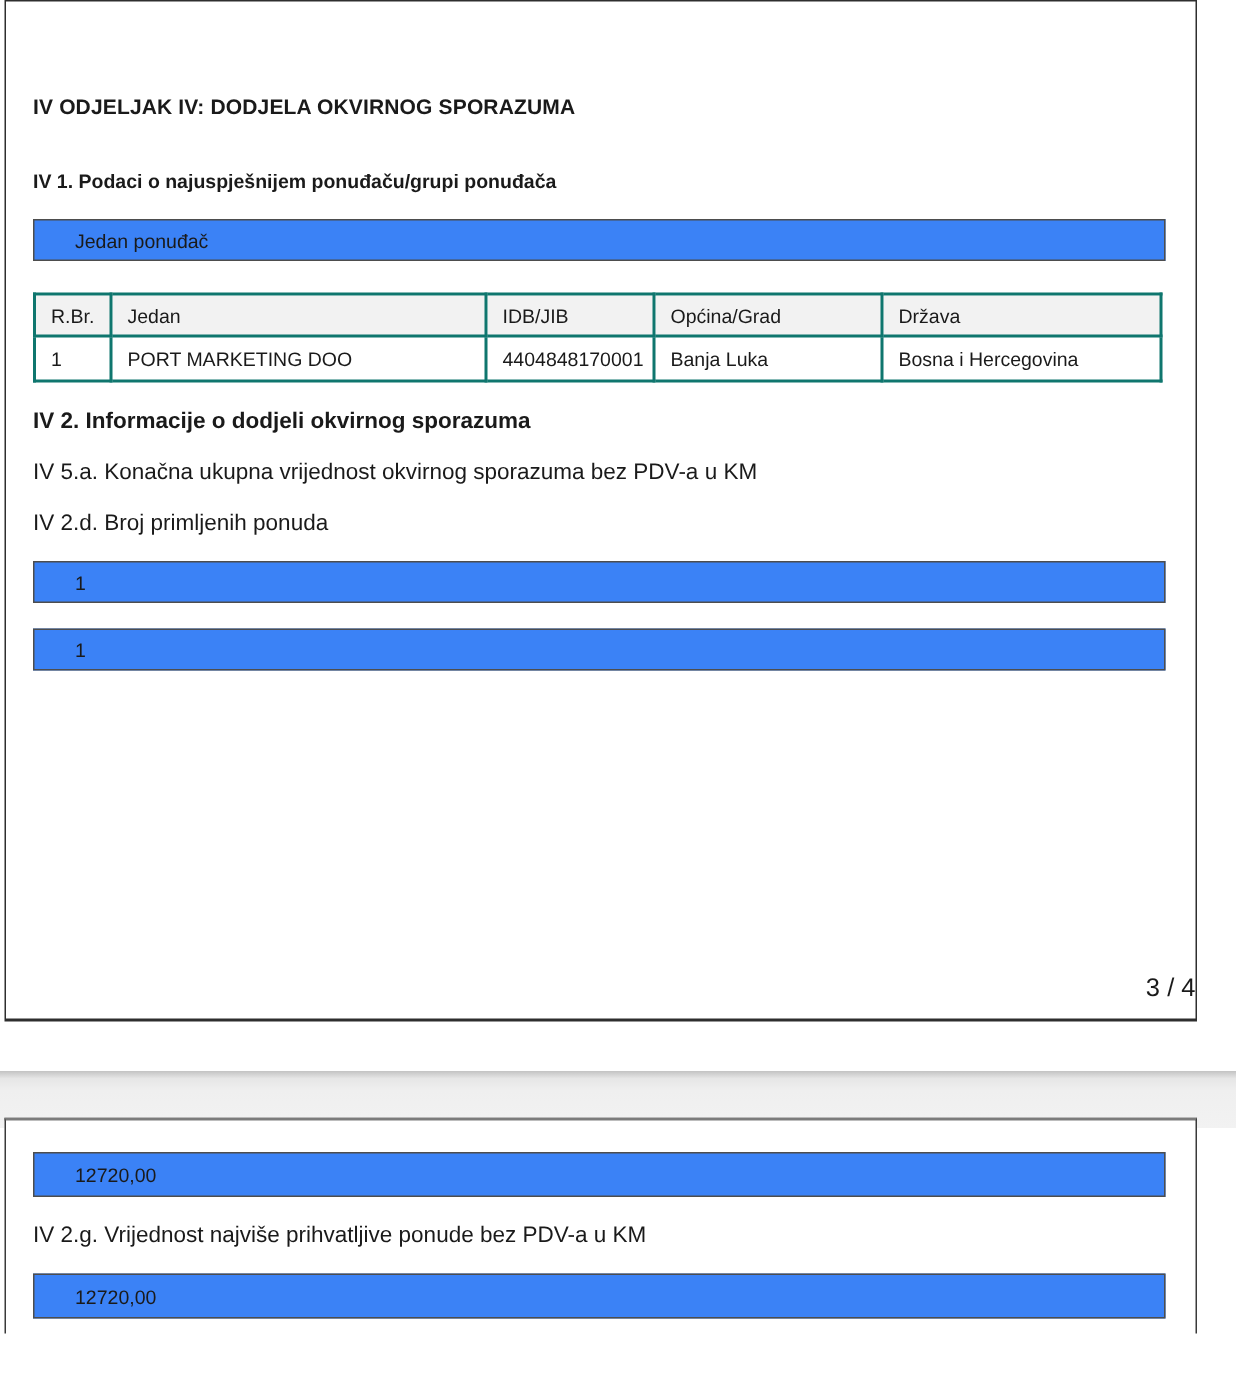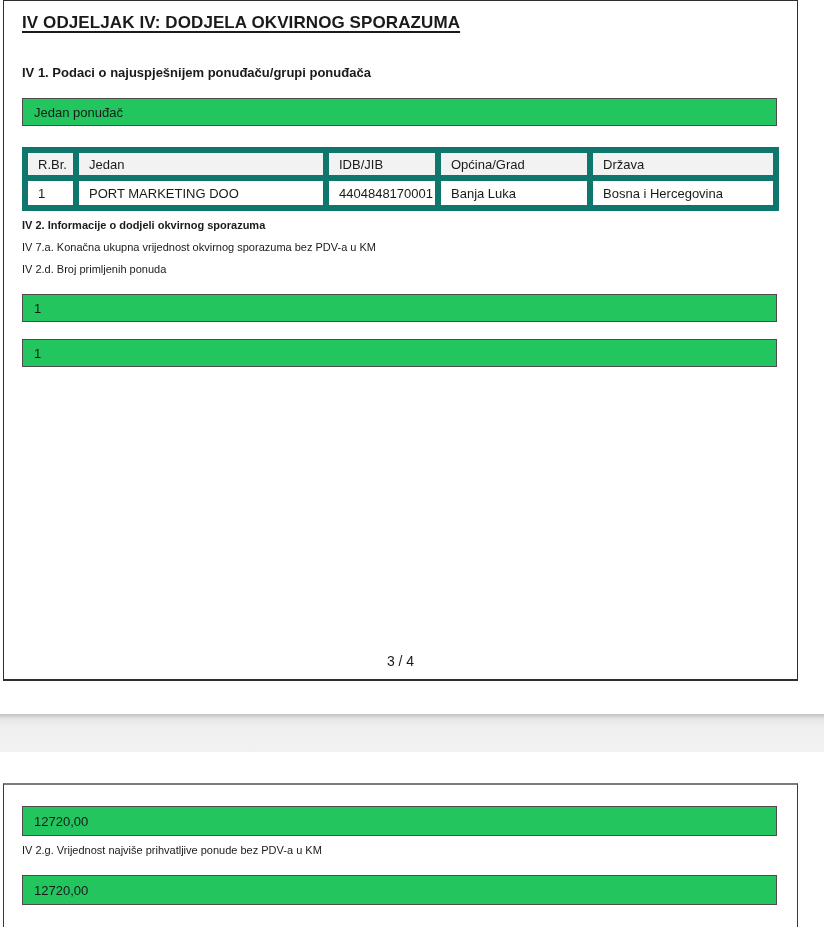--- a/index.html
+++ b/index.html
@@ -21,102 +21,102 @@
     background: #ffffff;
   }
   .page-1 {
     top: 0;
     height: 681px;
     border: 1px solid #2e2e2e;
     border-bottom-width: 2px;
     padding: 12px 20px 0 18px;
   }
   .page-2 {
-    top: 783px;
+    top: 745px;
     height: 144px;
     border-left: 1px solid #3a3a3a;
     border-right: 1px solid #3a3a3a;
     border-top: 2px solid #7c7c7c;
     padding: 21px 20px 0 18px;
     overflow: hidden;
   }
 
   
   .page-gap-band {
     position: absolute;
     left: 0; top: 714px;
     width: 824px; height: 38px;
     background: linear-gradient(180deg, #c3c3c3 0px, #e6e6e6 5px, #efefef 13px, #f2f2f2 100%);
   }
 
   
   .doc-title {
-    font-size: 17px;
+    font-size: 14px;
     font-weight: bold;
     letter-spacing: 0.1px;
-    text-decoration: underline;
     text-decoration-thickness: 2px;
     text-underline-offset: 3px;
     line-height: 20px;
     margin-bottom: 32px;
+    margin-top: 48px;
   }
   .section-heading {
     font-size: 13px;
     font-weight: bold;
     line-height: 16px;
   }
   .field-label {
-    font-size: 11px;
+    font-size: 15px;
     line-height: 16px;
-    margin-top: 6px;
+    margin-top: 18px;
   }
   .value-box {
     margin-top: 17px;
     height: 28px;
     border: 1.5px solid #4d4d4d;
-    background: #22c55e;
+    background: #3b82f6;
     display: flex;
     align-items: center;
-    padding-left: 11px;
+    padding-left: 27px;
     font-size: 13px;
   }
   .page-2 .value-box { height: 30px; }
   .page-2 .value-box:first-child { margin-top: 0; }
 
   
   table.winners {
     margin-top: 21px;
     border-collapse: collapse;
     width: 751px;
     table-layout: fixed;
     font-size: 13px;
   }
   table.winners th, table.winners td {
-    border: 6px solid #0f766e;
+    border: 2px solid #0f766e;
     text-align: left;
     font-weight: 400;
     padding: 0 0 0 10px;
     overflow: hidden;
     white-space: nowrap;
   }
   table.winners th { background: #f2f2f2; height: 28px; }
   table.winners td { background: #ffffff; height: 30px; }
   .col-rbr    { width: 51px; }
   .col-naziv  { width: 250px; }
   .col-idb    { width: 112px; }
   .col-opcina { width: 152px; }
   .col-drzava { width: 186px; }
 
   
   .page-indicator {
     position: absolute;
     left: 0; bottom: 10px;
     width: 100%;
-    text-align: center;
-    font-size: 14px;
+    text-align: right;
+    font-size: 17px;
   }
 </style>
 </head>
 <body>
 
 <div class="viewer">
 
   <div class="pdf-page page-1">
 
     <div class="doc-title">IV ODJELJAK IV: DODJELA OKVIRNOG SPORAZUMA</div>
@@ -150,21 +150,21 @@
           <td>PORT MARKETING DOO</td>
           <td>4404848170001</td>
           <td>Banja Luka</td>
           <td>Bosna i Hercegovina</td>
         </tr>
       </tbody>
     </table>
 
     <div class="section-heading field-label">IV 2. Informacije o dodjeli okvirnog sporazuma</div>
 
-    <div class="field-label">IV 7.a. Konačna ukupna vrijednost okvirnog sporazuma bez PDV-a u KM</div>
+    <div class="field-label">IV 5.a. Konačna ukupna vrijednost okvirnog sporazuma bez PDV-a u KM</div>
 
 
     <div class="field-label">IV 2.d. Broj primljenih ponuda</div>
     <div class="value-box">
       <span>1</span>
     </div>
 
     <div class="value-box">
       <span>1</span>
     </div>

